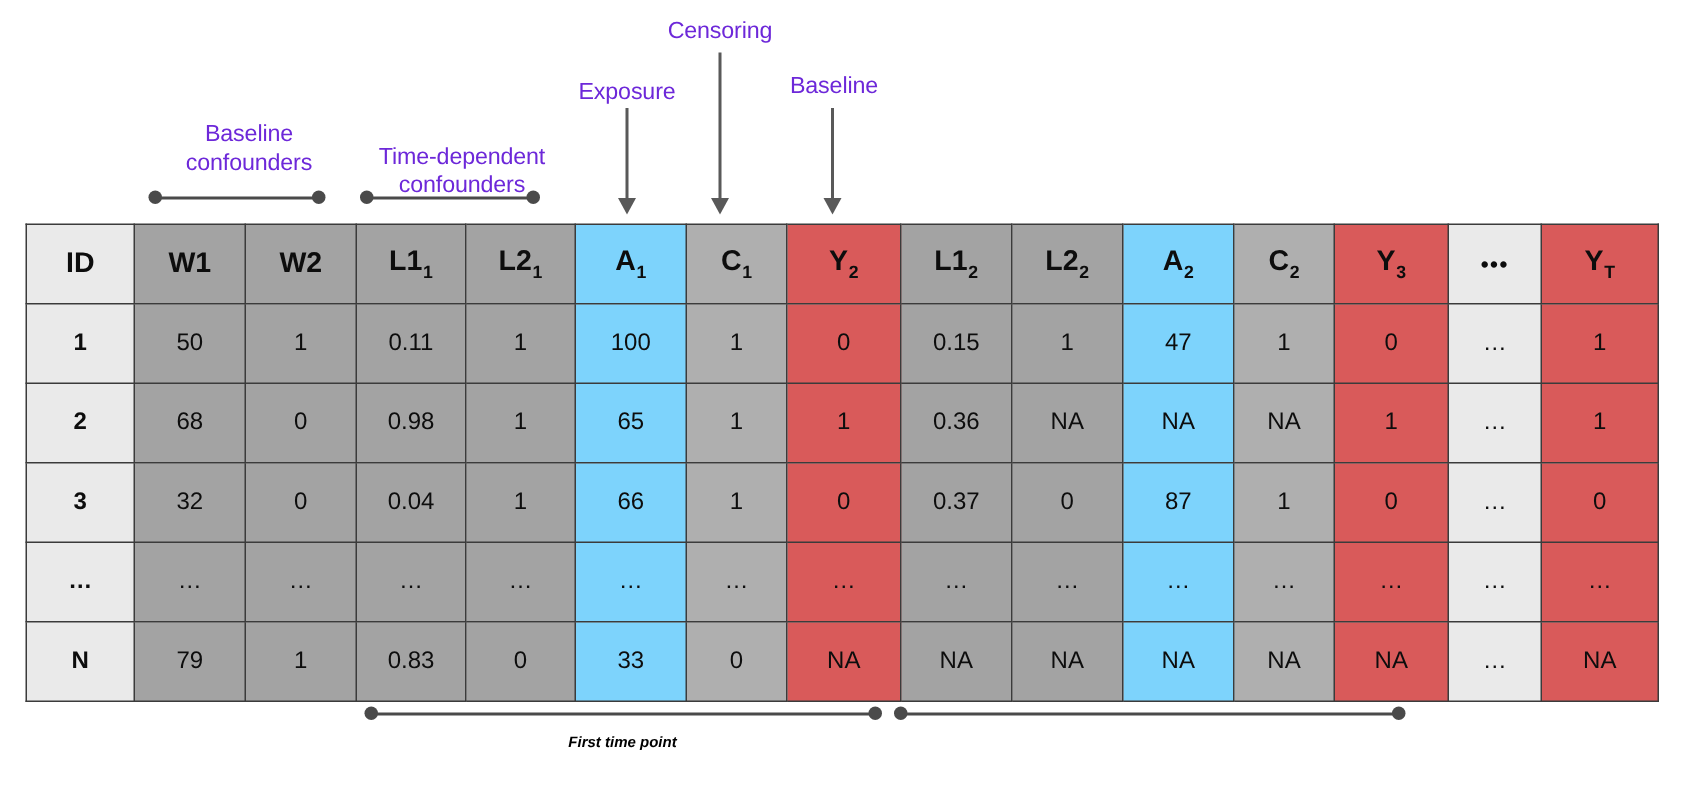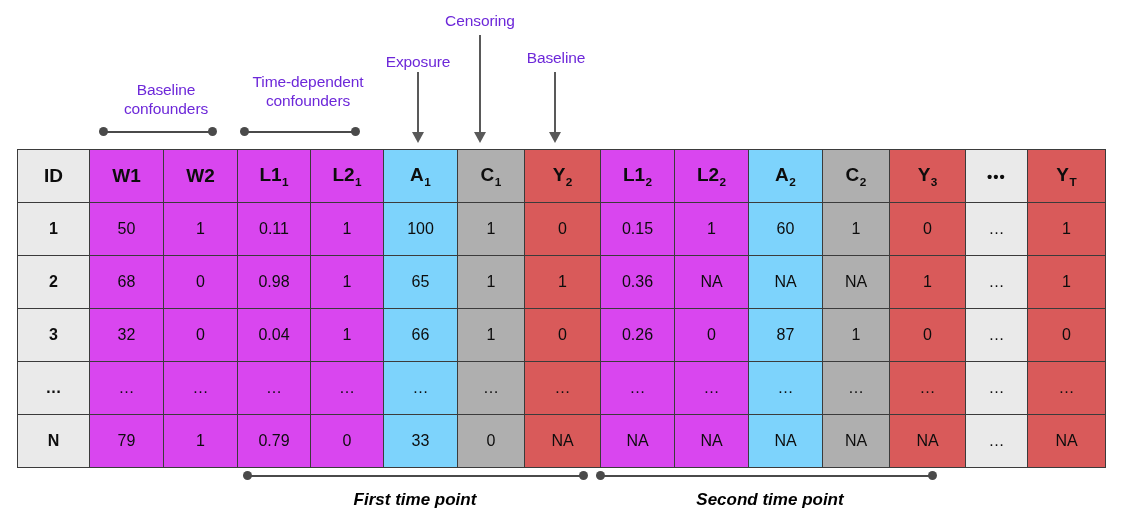--- a/index.html
+++ b/index.html
@@ -106,47 +106,47 @@
     font-size: 19px;
   }
   td sub {
     font-size: 0.62em;
     font-weight: bold;
     vertical-align: -0.38em;
     padding-left: 0.5px;
   }
   
   .c-id     { background: #EAEAEA; }
-  .c-blue   { background: #d946ef; }
+  .c-blue   { background: #a3a3a3; }
   .c-yellow { background: #7dd3fc; }
   .c-gray   { background: #AFAFAF; }
   .c-red    { background: #D95A5A; }
   .c-light  { background: #EAEAEA; }
 
   .ellipsis-cell { letter-spacing: 1px; }
 
   
   .time-label {
     position: absolute;
     font-weight: bold;
     font-style: italic;
-    font-size: 17px;
+    font-size: 10px;
     color: #000000;
     text-align: center;
   }
 </style>
 </head>
 <body>
 
 <div id="canvas">
 
   <div class="ann-label" style="left:96px; top:80px; width:140px;">Baseline
 confounders</div>
 
-  <div class="ann-label" style="left:228px; top:72px; width:160px;">Time-dependent
+  <div class="ann-label" style="left:228px; top:95px; width:160px;">Time-dependent
 confounders</div>
 
   <div class="ann-label" style="left:358px; top:52px; width:120px;">Exposure</div>
 
   <div class="ann-label" style="left:420px; top:11px; width:120px;">Censoring</div>
 
   <div class="ann-label" style="left:496px; top:48px; width:120px;">Baseline</div>
 
   <div class="bracket" style="left:99px; top:127px; width:118px;">
     <span class="dot left"></span>
@@ -216,21 +216,21 @@
             <td class="c-id" style="font-weight: bold;">1</td>
             <td class="c-blue">50</td>
             <td class="c-blue">1</td>
             <td class="c-blue">0.11</td>
             <td class="c-blue">1</td>
             <td class="c-yellow">100</td>
             <td class="c-gray">1</td>
             <td class="c-red">0</td>
             <td class="c-blue">0.15</td>
             <td class="c-blue">1</td>
-            <td class="c-yellow">60</td>
+            <td class="c-yellow">47</td>
             <td class="c-gray">1</td>
             <td class="c-red">0</td>
             <td class="c-light">…</td>
             <td class="c-red">1</td>
           </tr>
           <tr>
             <td class="c-id" style="font-weight: bold;">2</td>
             <td class="c-blue">68</td>
             <td class="c-blue">0</td>
             <td class="c-blue">0.98</td>
@@ -248,21 +248,21 @@
           </tr>
           <tr>
             <td class="c-id" style="font-weight: bold;">3</td>
             <td class="c-blue">32</td>
             <td class="c-blue">0</td>
             <td class="c-blue">0.04</td>
             <td class="c-blue">1</td>
             <td class="c-yellow">66</td>
             <td class="c-gray">1</td>
             <td class="c-red">0</td>
-            <td class="c-blue">0.26</td>
+            <td class="c-blue">0.37</td>
             <td class="c-blue">0</td>
             <td class="c-yellow">87</td>
             <td class="c-gray">1</td>
             <td class="c-red">0</td>
             <td class="c-light">…</td>
             <td class="c-red">0</td>
           </tr>
           <tr>
             <td class="c-id" style="font-weight: bold;">…</td>
             <td class="c-blue">…</td>
@@ -277,21 +277,21 @@
             <td class="c-yellow">…</td>
             <td class="c-gray">…</td>
             <td class="c-red">…</td>
             <td class="c-light">…</td>
             <td class="c-red">…</td>
           </tr>
           <tr>
             <td class="c-id" style="font-weight: bold;">N</td>
             <td class="c-blue">79</td>
             <td class="c-blue">1</td>
-            <td class="c-blue">0.79</td>
+            <td class="c-blue">0.83</td>
             <td class="c-blue">0</td>
             <td class="c-yellow">33</td>
             <td class="c-gray">0</td>
             <td class="c-red">NA</td>
             <td class="c-blue">NA</td>
             <td class="c-blue">NA</td>
             <td class="c-yellow">NA</td>
             <td class="c-gray">NA</td>
             <td class="c-red">NA</td>
             <td class="c-light">…</td>
@@ -308,15 +308,14 @@
   </div>
 
   <div class="bracket" style="left:596px; top:471px; width:341px;">
     <span class="dot left"></span>
     <span class="bar"></span>
     <span class="dot right"></span>
   </div>
 
   <div class="time-label" style="left:275px; top:490px; width:280px;">First time point</div>
 
-  <div class="time-label" style="left:630px; top:490px; width:280px;">Second time point</div>
 
 </div>
 
 </body></html>

